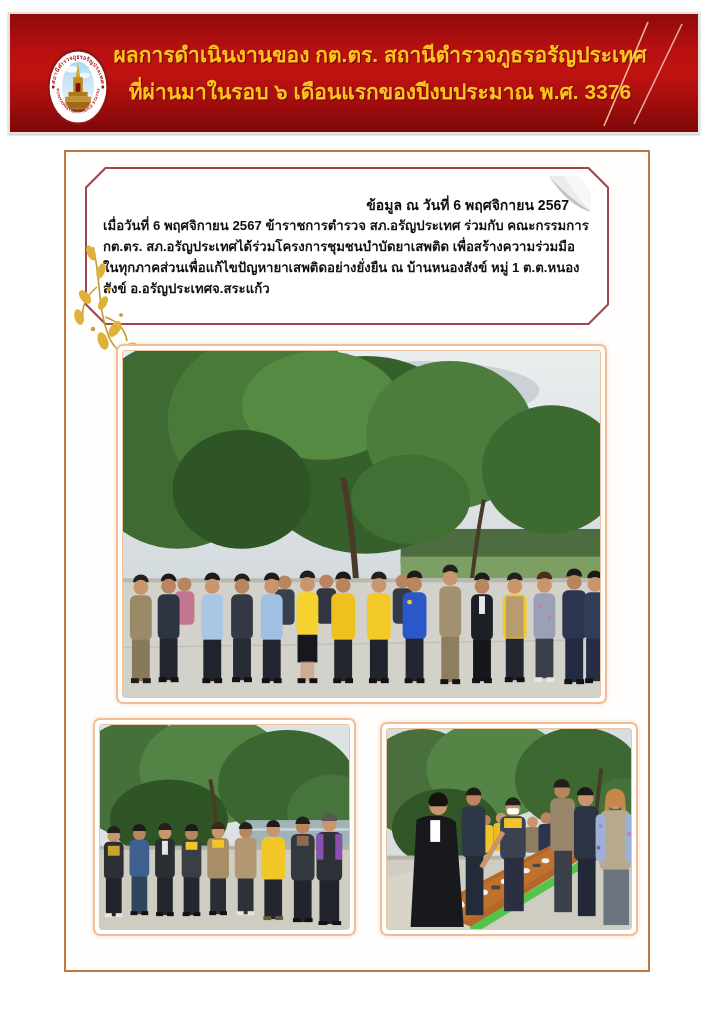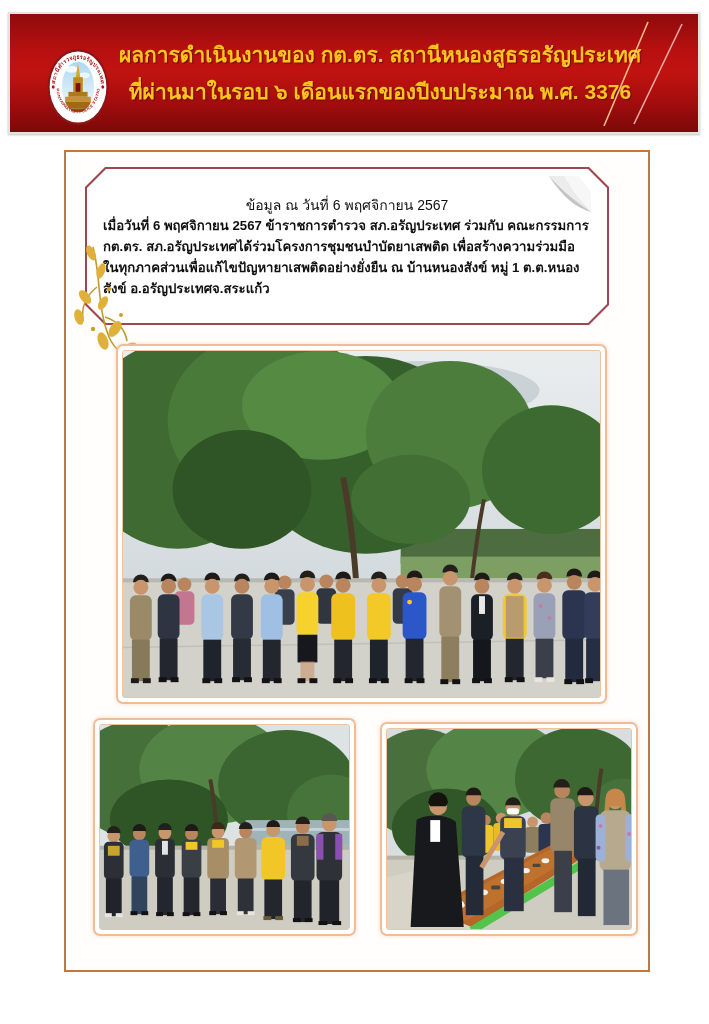--- a/index.html
+++ b/index.html
@@ -39,22 +39,22 @@
   .oct-outer {
     position:absolute; inset:0; background:#a0464e;
     clip-path:polygon(20px 0, calc(100% - 20px) 0, 100% 20px, 100% calc(100% - 20px),
                       calc(100% - 20px) 100%, 20px 100%, 0 calc(100% - 20px), 0 20px);
   }
   .oct-inner {
     position:absolute; inset:2px; background:#ffffff;
     clip-path:polygon(19px 0, calc(100% - 19px) 0, 100% 19px, 100% calc(100% - 19px),
                       calc(100% - 19px) 100%, 19px 100%, 0 calc(100% - 19px), 0 19px);
   }
-  .info-title { position:absolute; left:40px; right:40px; top:27px; text-align:center;
-    font-size:14px; font-weight:normal; color:#101010; }
+  .info-title { position:absolute; left:40px; right:40px; top:27px; text-align:right;
+    font-size:14px; font-weight:bold; color:#101010; }
   .info-body  { position:absolute; left:18px; right:20px; top:49px;
     font-size:13.2px; font-weight:bold; color:#101010; line-height:1.58; text-align:left; }
   .page-curl { position:absolute; right:14px; top:5px; width:52px; height:48px; }
   .floral { position:absolute; left:-22px; bottom:-42px; width:110px; height:130px; pointer-events:none; }
 
   
   .photo-frame {
     position:absolute; background:#ffffff;
     border:2px solid #f0bd96; border-radius:7px; padding:4px;
     box-shadow:0 0 4px rgba(244,186,150,.55);
@@ -108,21 +108,21 @@
         </text>
         <text font-size="4.6" font-weight="bold" fill="#b01212" letter-spacing="0.3">
           <textPath href="#arcBot" startOffset="50%" text-anchor="middle">ARANYAPRATHET POLICE STATION</textPath>
         </text>
         <circle cx="9" cy="40" r="1.8" fill="#b01212"></circle>
         <circle cx="71" cy="40" r="1.8" fill="#b01212"></circle>
       </svg>
     </div>
 
     <div class="header-text">
-      <div class="header-line">ผลการดำเนินงานของ กต.ตร. สถานีหนองสูธรอรัญประเทศ</div>
+      <div class="header-line">ผลการดำเนินงานของ กต.ตร. สถานีตำรวจภูธรอรัญประเทศ</div>
       <div class="header-line">ที่ผ่านมาในรอบ ๖ เดือนแรกของปีงบประมาณ พ.ศ. 3376</div>
     </div>
 
     <svg class="diag-lines" viewBox="0 0 110 118">
       <line x1="22" y1="112" x2="66" y2="8" stroke="#ffd9a0" stroke-width="1.6" opacity="0.85"></line>
       <line x1="52" y1="110" x2="100" y2="10" stroke="#f3c6bc" stroke-width="1.6" opacity="0.85"></line>
     </svg>
   </div>
 
   <div class="content-frame"></div>

